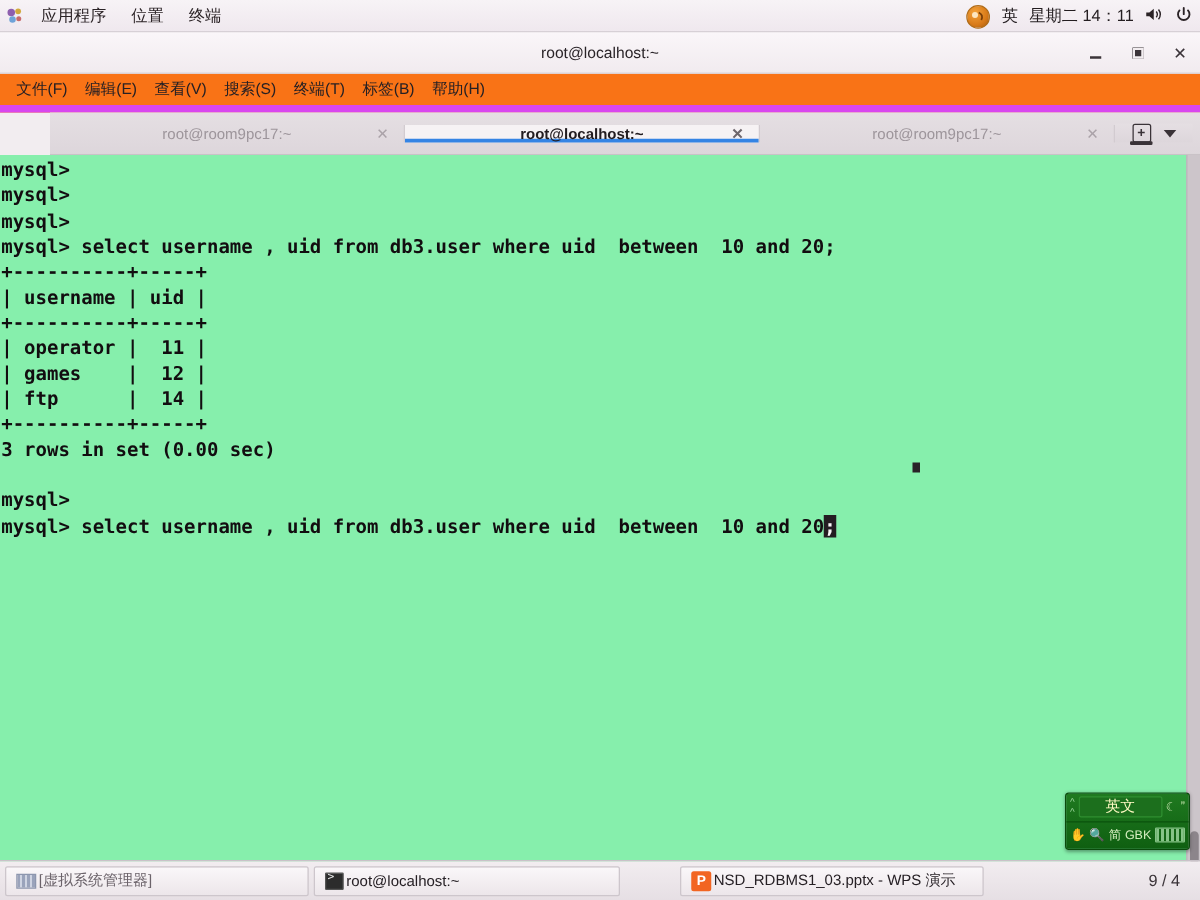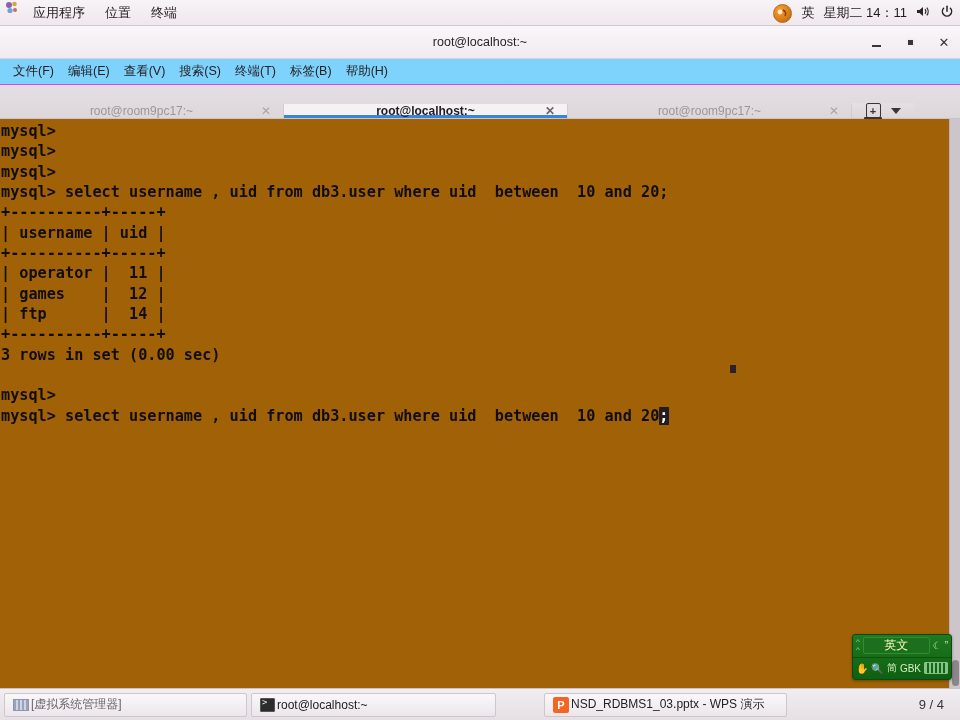--- a/index.html
+++ b/index.html
@@ -14,21 +14,21 @@
     width: 960px; height: 720px;
     background: #efe9ec;
   }
 
   
   .top-panel {
     position: absolute; left: 0; top: 0;
     width: 960px; height: 26px;
     background: linear-gradient(to bottom, #f7f3f6 0%, #efe8ee 100%);
     border-bottom: 1px solid #cfc8ce;
-    display: flex; 
+    display: flex; align-items: center;
     box-sizing: border-box;
   }
   .panel-apps-icon {
     width: 16px; height: 16px; margin-left: 4px; margin-right: 3px;
     position: relative;
   }
   .panel-menu {
     font-size: 13px; color: #2b2326;
     padding: 0 10px;
     line-height: 26px;
@@ -87,38 +87,39 @@
   .win-btn.min::after {
     content: ""; width: 9px; height: 2px; background: #3b3439; margin-top: 7px;
   }
   .win-btn.max::after {
     content: ""; width: 9px; height: 9px; background: #3b3439;
     box-shadow: inset 0 0 0 2px #f2edf0;
   }
 
   .menubar {
     height: 25px;
-    background: #7dd3fc;
-    border-bottom: 1px solid #d946ef;
+    background: #f97316;
+    border-bottom: 6px solid #d946ef;
     display: flex; align-items: center;
     padding-left: 6px;
   }
   .menu-item {
     font-size: 12.5px; color: #262024;
     padding: 2px 7px;
     white-space: nowrap;
   }
 
   
   .tabbar {
     height: 33px;
     background: linear-gradient(to bottom, #e5dfe3 0%, #ddd6db 100%);
-    display: flex; align-items: flex-end;
+    display: flex; align-items: center;
     border-bottom: 1px solid #c9c2c7;
     position: relative;
+    margin-left: 40px;
   }
   .tab {
     flex: 1 1 0;
     position: relative;
     display: flex; align-items: center; justify-content: center;
     font-size: 12px;
     color: #9d959b;
     border-right: 1px solid #d2cbd0;
     box-sizing: border-box;
     max-width: 284px;
@@ -160,21 +161,21 @@
     width: 0; height: 0;
     border-left: 5px solid transparent;
     border-right: 5px solid transparent;
     border-top: 6px solid #3a3338;
   }
 
   
   .term-body {
     position: relative;
     height: 571px;
-    background: #a16207;
+    background: #86efac;
     overflow: hidden;
   }
   .term-text {
     position: absolute;
     left: 1px; top: 2px;
     font-family: "DejaVu Sans Mono", "Liberation Mono", monospace;
     font-size: 15.2px;
     line-height: 20.35px;
     font-weight: bold;
     color: #120d10;

